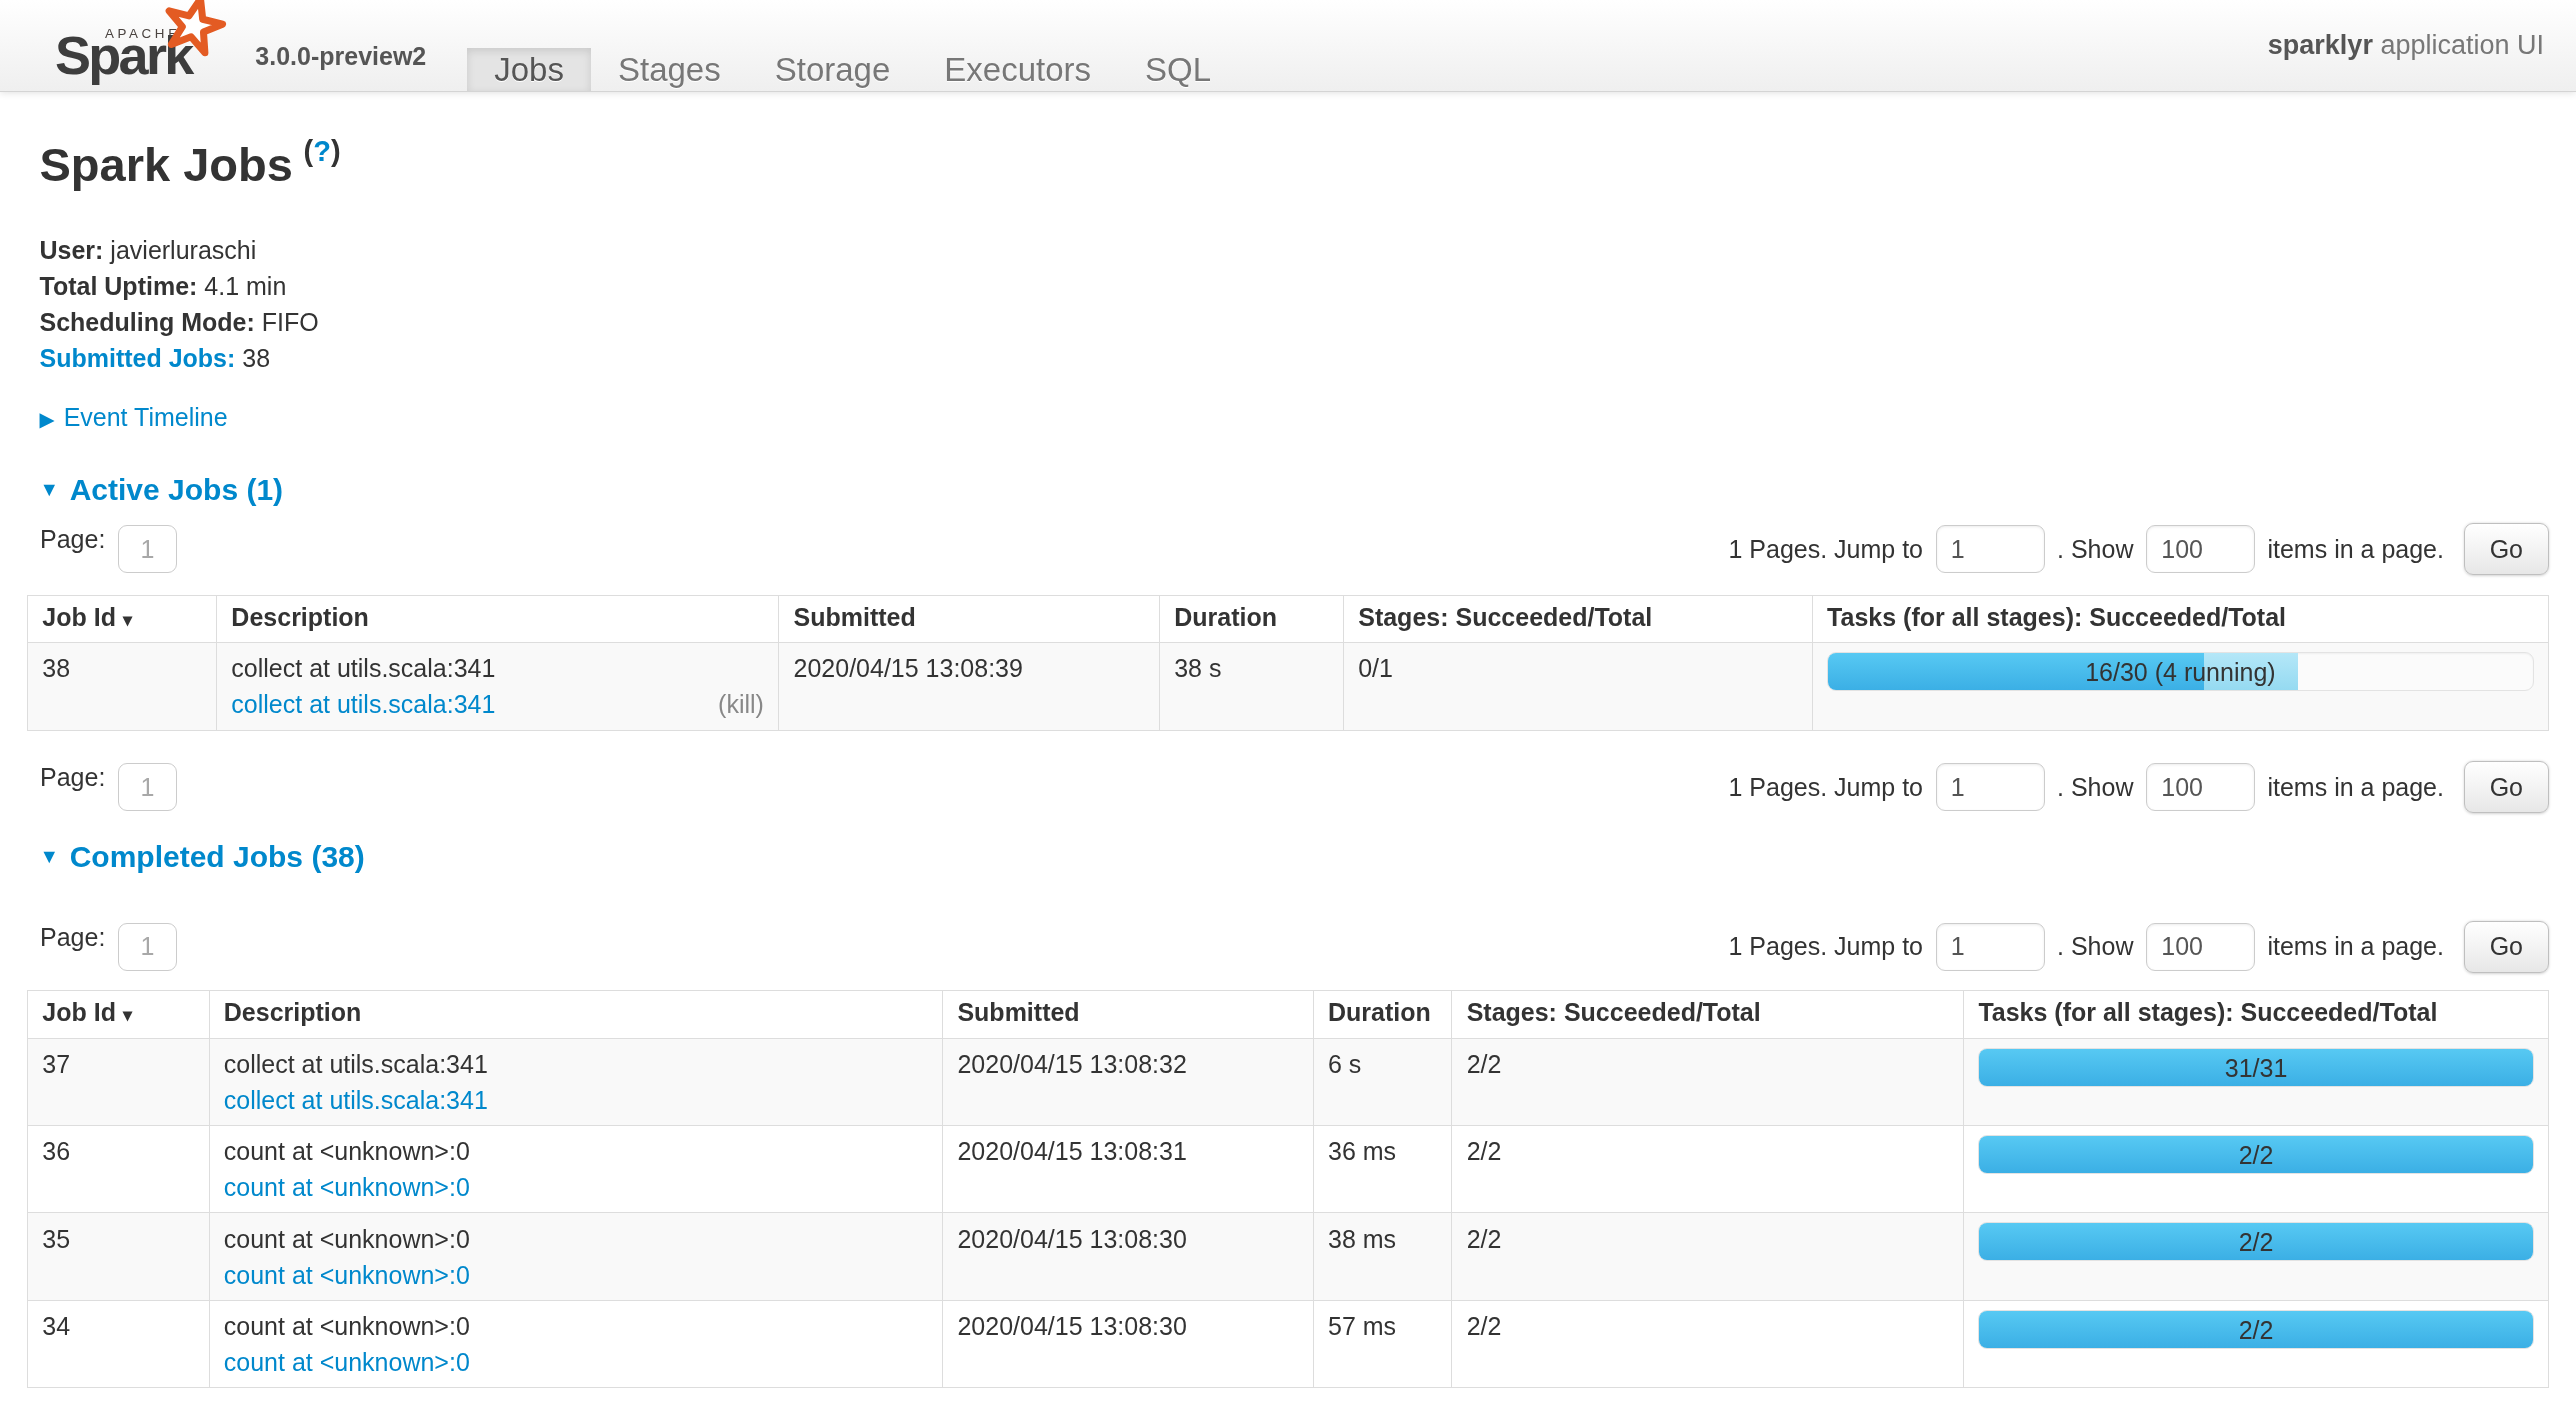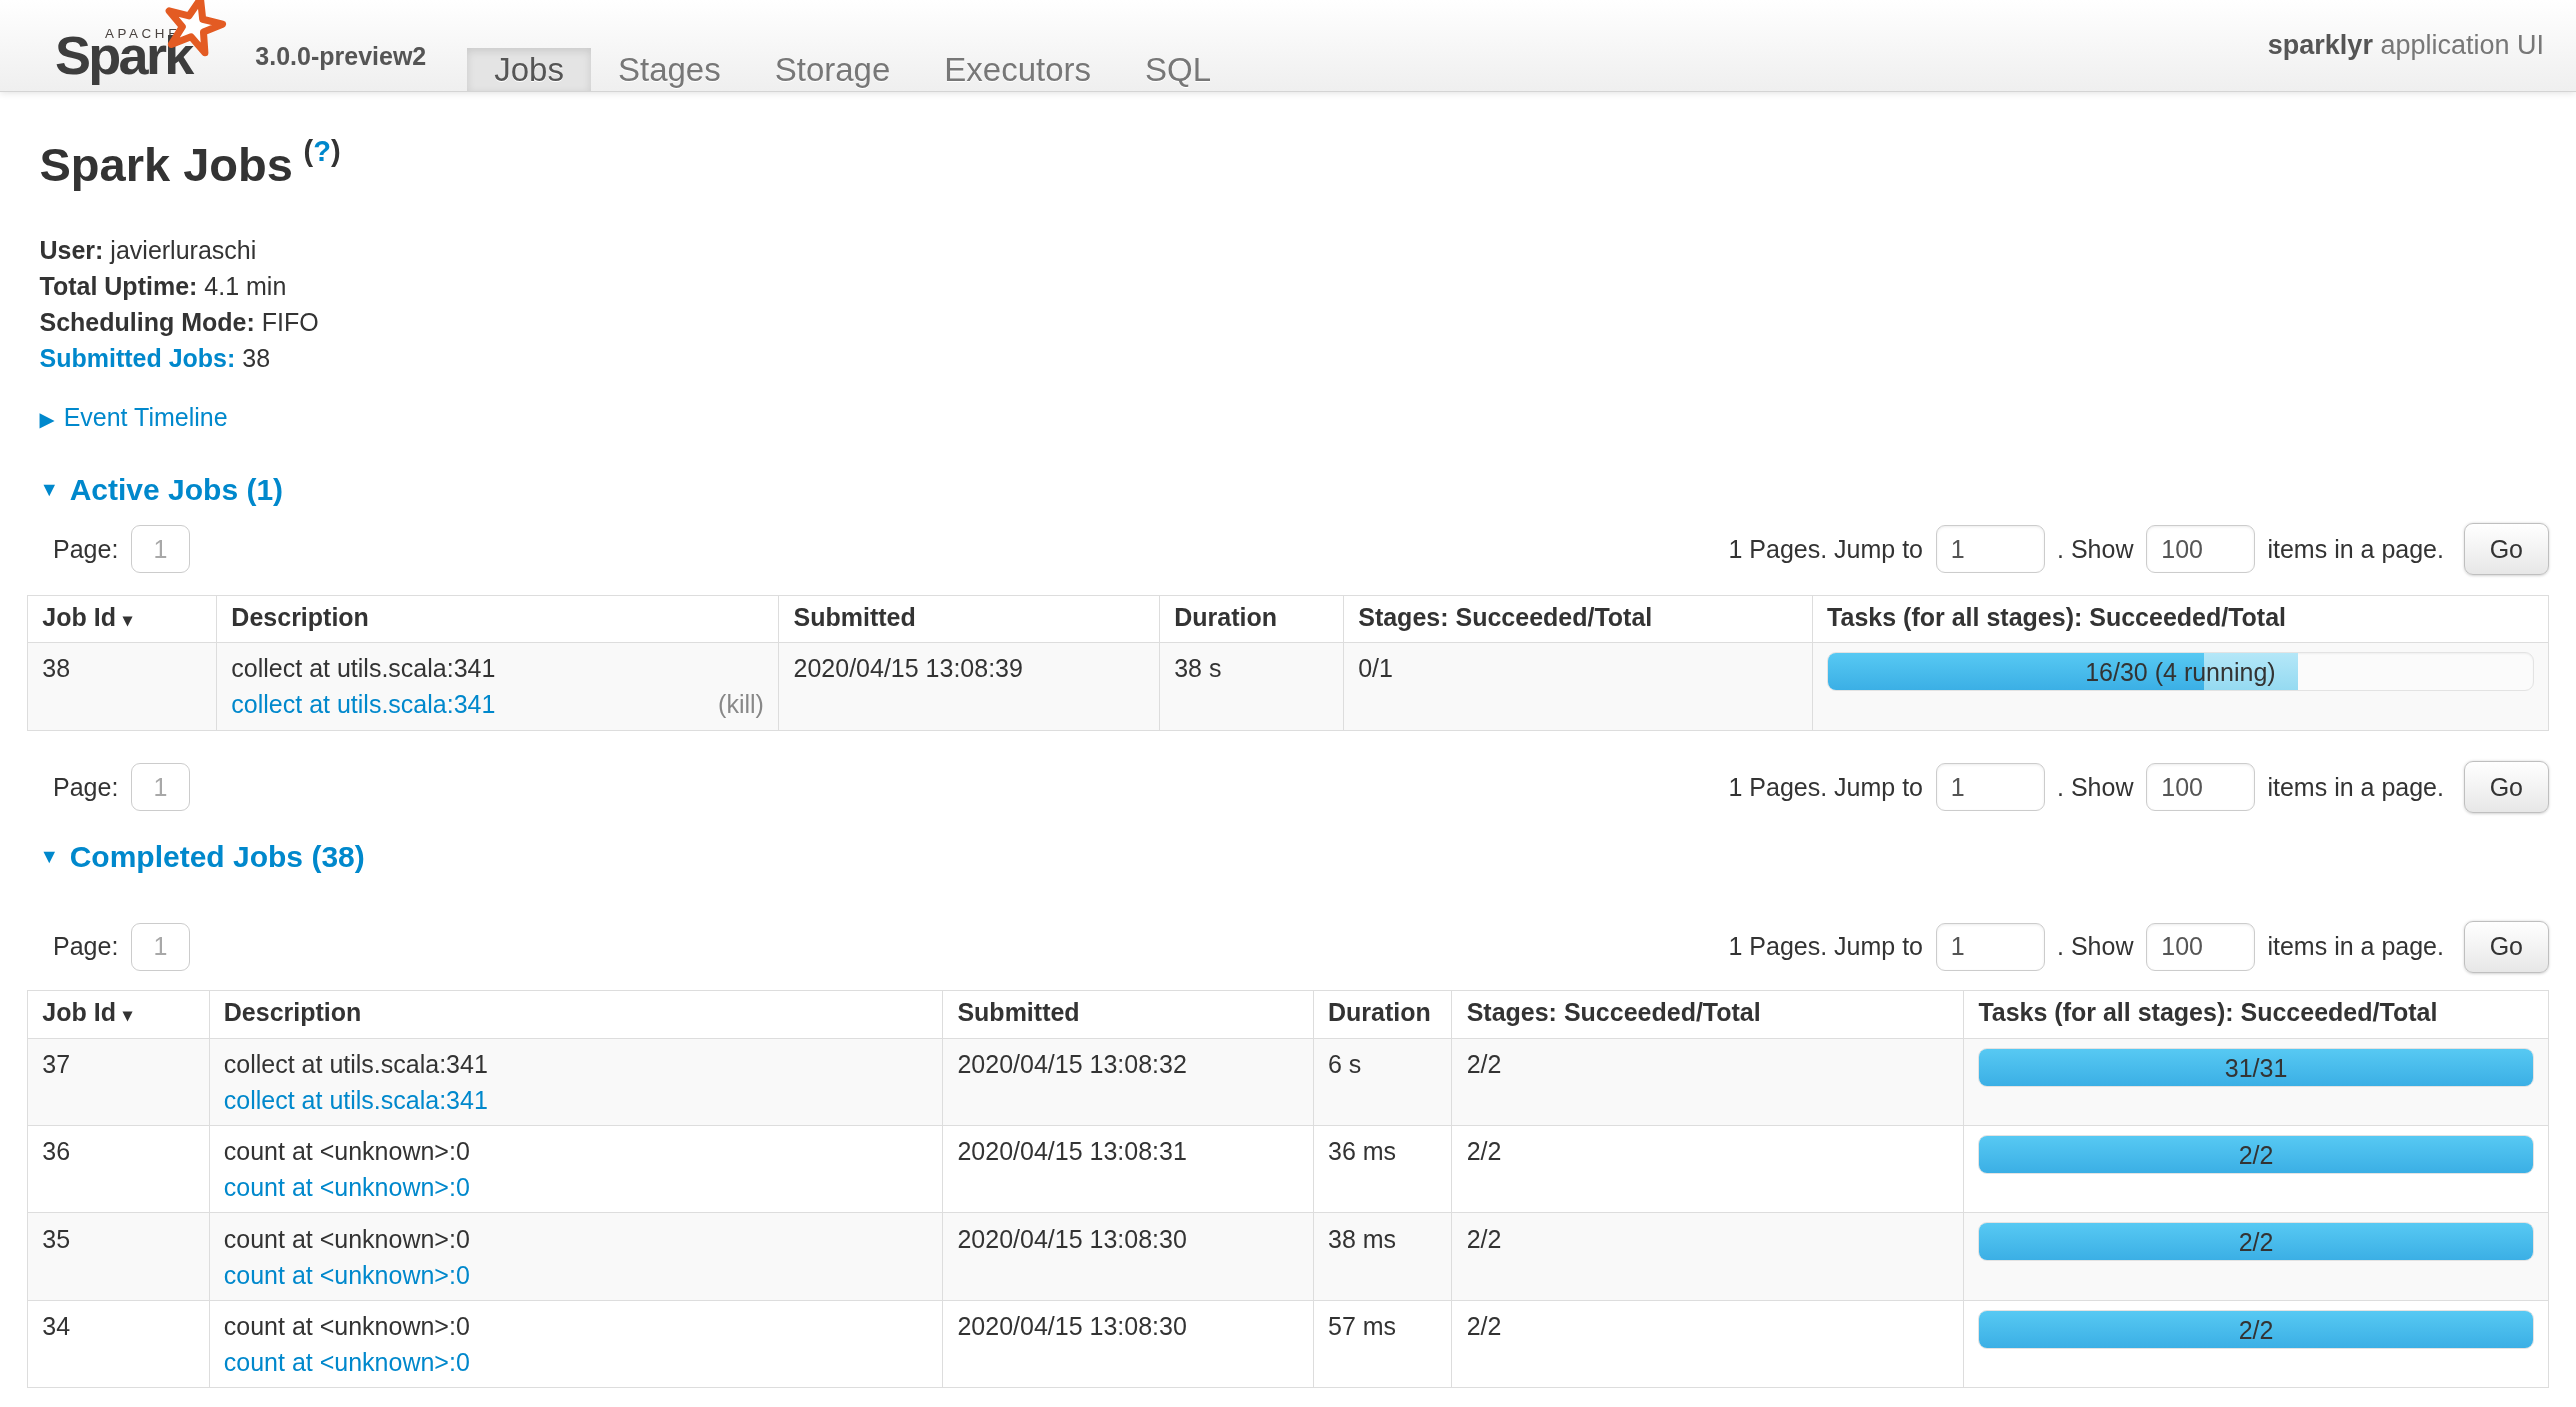--- a/index.html
+++ b/index.html
@@ -46,21 +46,21 @@
   ul.info .link-label { color:#0088cc; cursor:pointer; }
   .event-timeline { margin:23px 0 0 12.5px; line-height:36px; color:#0088cc; cursor:pointer; }
   .event-timeline .tri { font-size:19.7px; margin-right:9px; }
   h4.section { margin:34px 0 0 12.5px; font-size:30px; line-height:36px; font-weight:bold; color:#0088cc; cursor:pointer; }
   h4.section.completed { margin-top:23px; }
   h4 .tri { font-size:19.7px; margin-right:10.7px; vertical-align:3.6px; }
   
   .pag { display:flex; justify-content:space-between; align-items:center; height:55px; margin-top:14.3px; }
   .pag.mid { margin-top:29px; }
   .pag.low { margin-top:45px; }
-  .pag-left { display:flex; align-items:center; gap:12.5px; margin-left:26px; }
+  .pag-left { display:flex; gap:12.5px; margin-left:13px; }
   .page-box {
     width:59px; height:48px; border:0.9px solid #ccc; border-radius:9px; background:#fff;
     display:flex; align-items:center; justify-content:center; color:#a8a8a8;
   }
   .pag-right { display:flex; align-items:center; gap:12.5px; color:#333; }
   .pg-input {
     width:109px; height:48px; border:0.9px solid #ccc; border-radius:9px; background:#fff;
     box-shadow:inset 0 0.9px 2.7px rgba(0,0,0,.08);
     font:25px "Liberation Sans", sans-serif; color:#555; padding:0 0 0 14.3px;
   }

